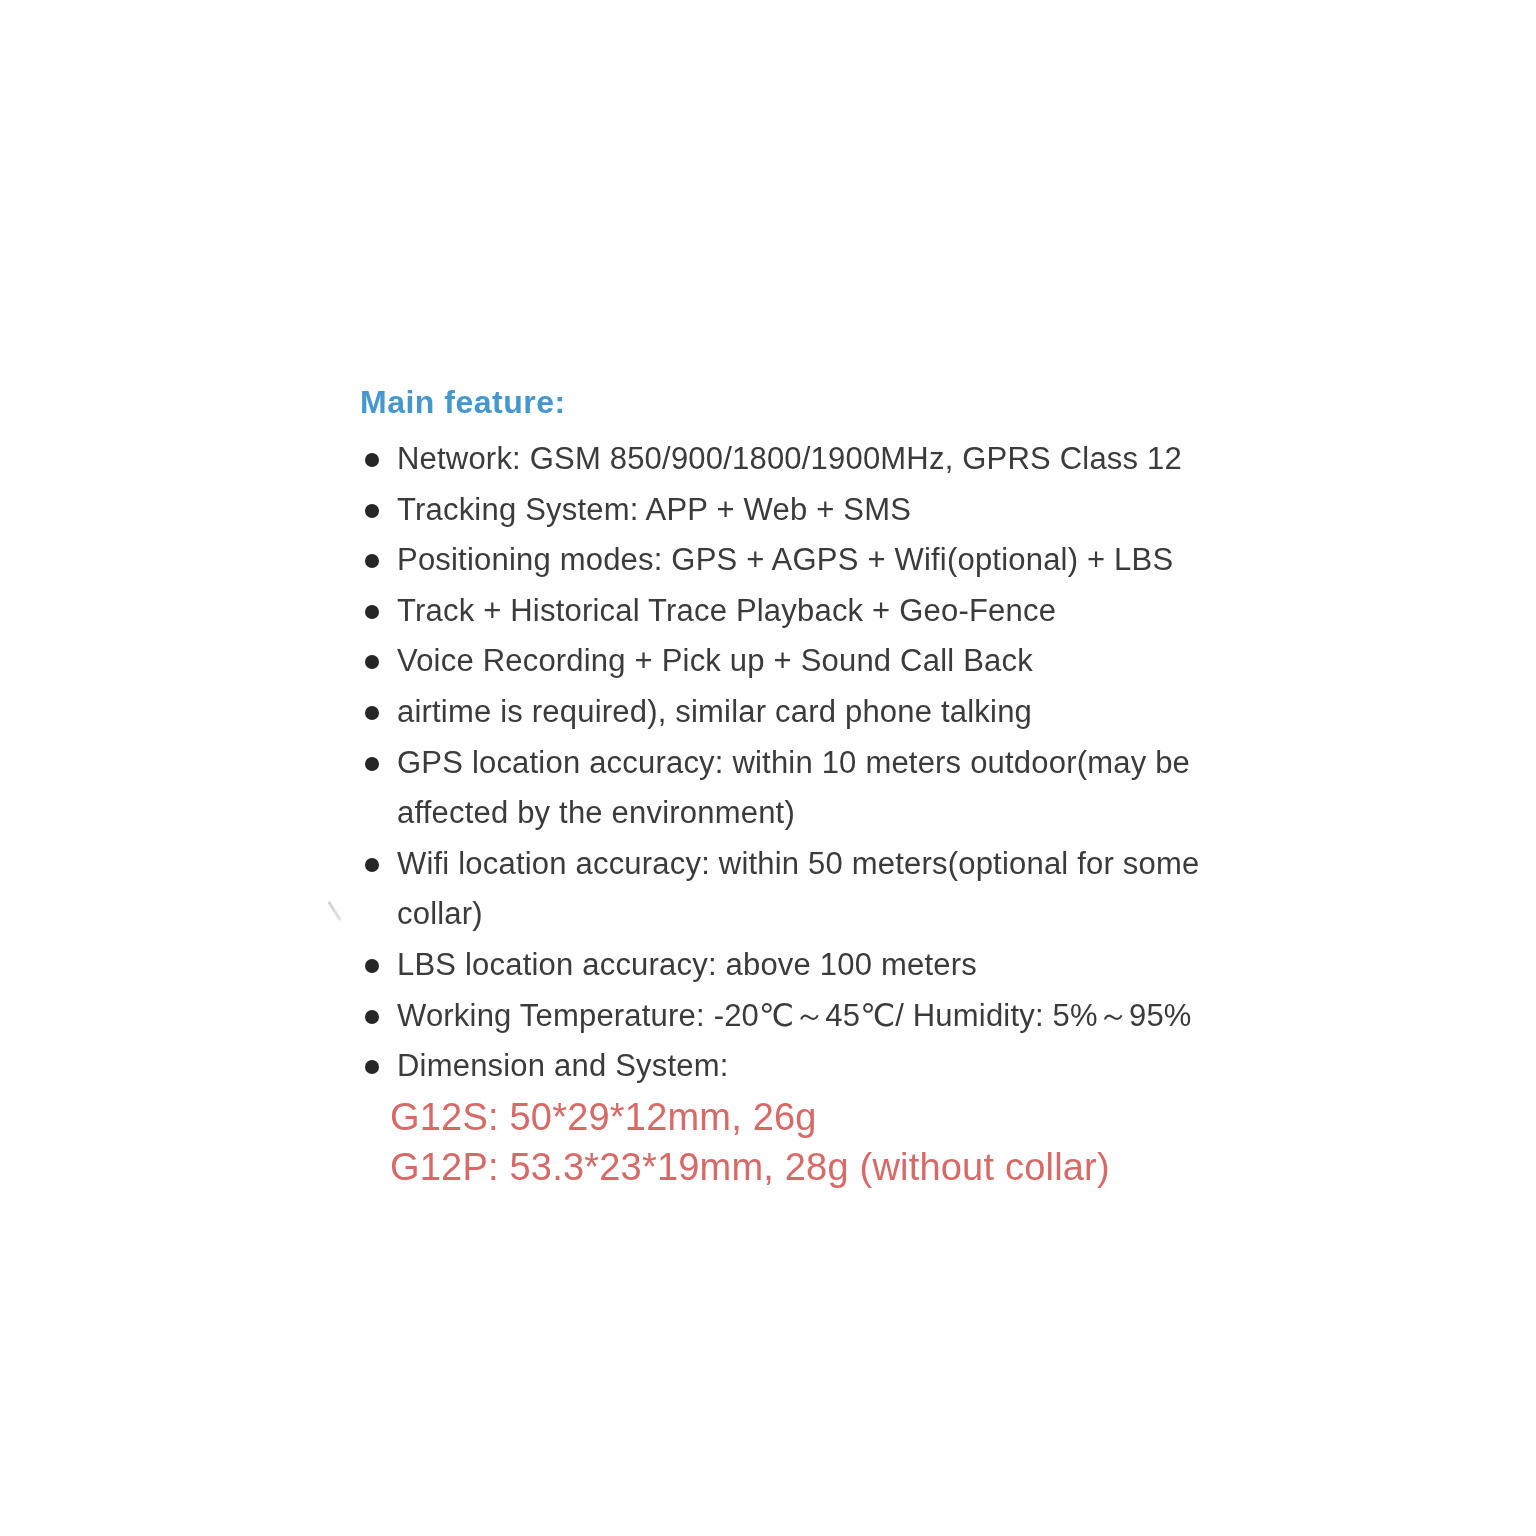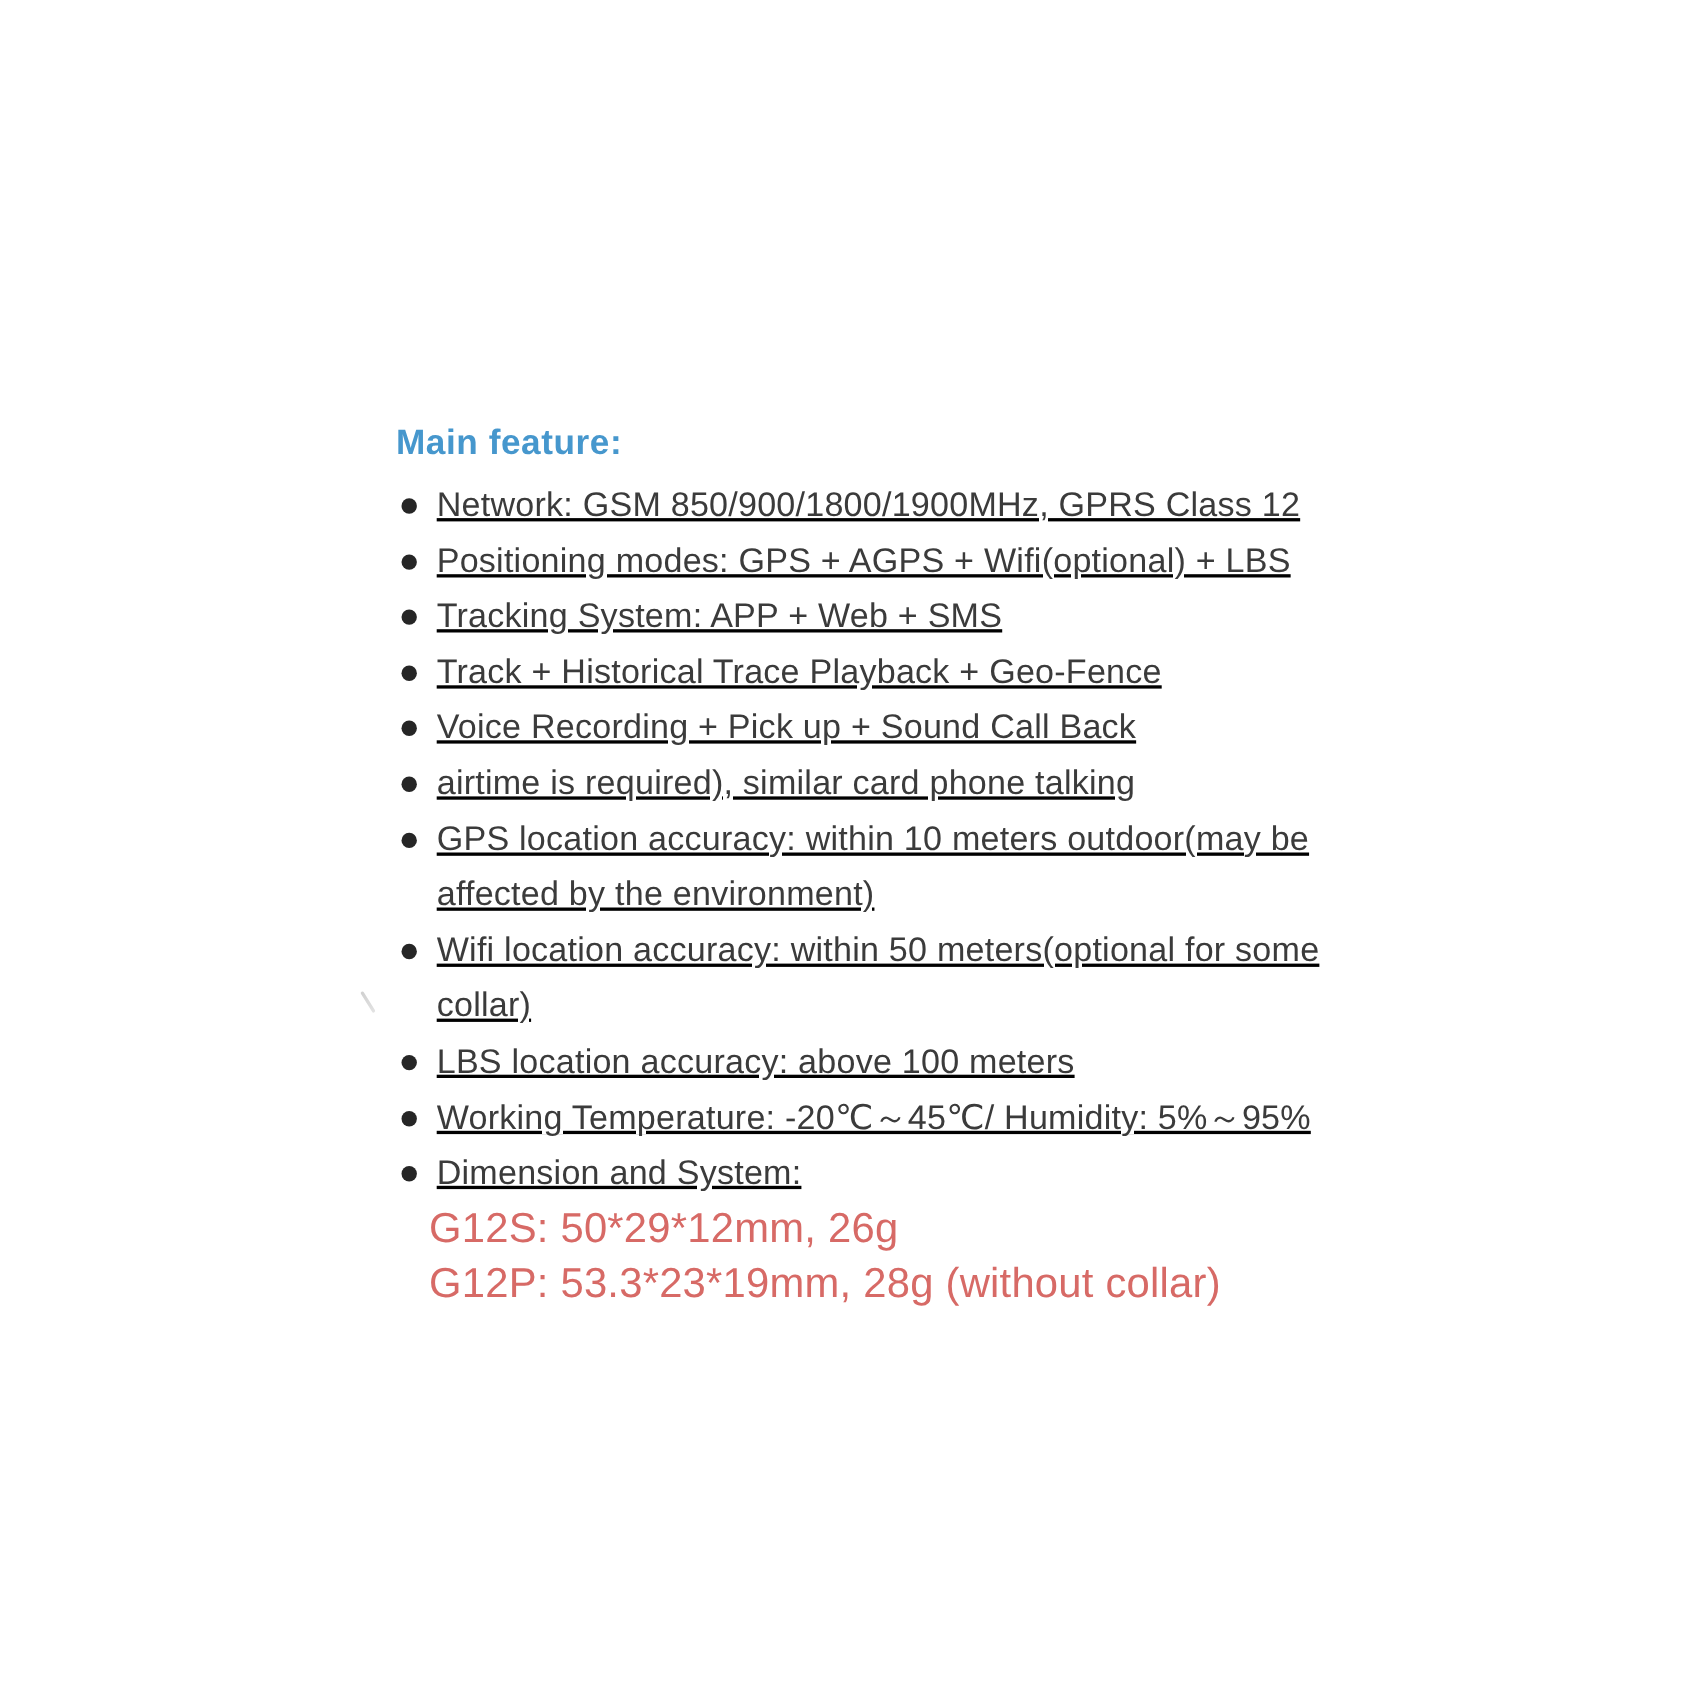--- a/index.html
+++ b/index.html
@@ -25,21 +25,20 @@
     font-weight: bold;
     color: var(--title-blue, #4697cd);
     letter-spacing: 0.5px;
     line-height: 44px;
     margin-bottom: 10px;
   }
   ul.feature-list {
     list-style: none;
     margin: 0;
     padding: 0;
-    text-decoration: underline;
   }
   ul.feature-list li {
     position: relative;
     padding-left: 37px;
     color: var(--body-text, #3b3b3b);
   }
   ul.feature-list li .bullet {
     position: absolute;
     left: 5px;
     top: 19px;
@@ -85,27 +84,27 @@
   <ul class="feature-list">
       <li>
     <span class="bullet"></span>
     <div class="ftext">
           <div class="fline">Network: GSM 850/900/1800/1900MHz, GPRS Class 12</div>
         </div>
   </li>
       <li>
     <span class="bullet"></span>
     <div class="ftext">
-          <div class="fline">Positioning modes: GPS + AGPS + Wifi(optional) + LBS</div>
+          <div class="fline">Tracking System: APP + Web + SMS</div>
         </div>
   </li>
       <li>
     <span class="bullet"></span>
     <div class="ftext">
-          <div class="fline">Tracking System: APP + Web + SMS</div>
+          <div class="fline">Positioning modes: GPS + AGPS + Wifi(optional) + LBS</div>
         </div>
   </li>
       <li>
     <span class="bullet"></span>
     <div class="ftext">
           <div class="fline">Track + Historical Trace Playback + Geo-Fence</div>
         </div>
   </li>
       <li>
     <span class="bullet"></span>

